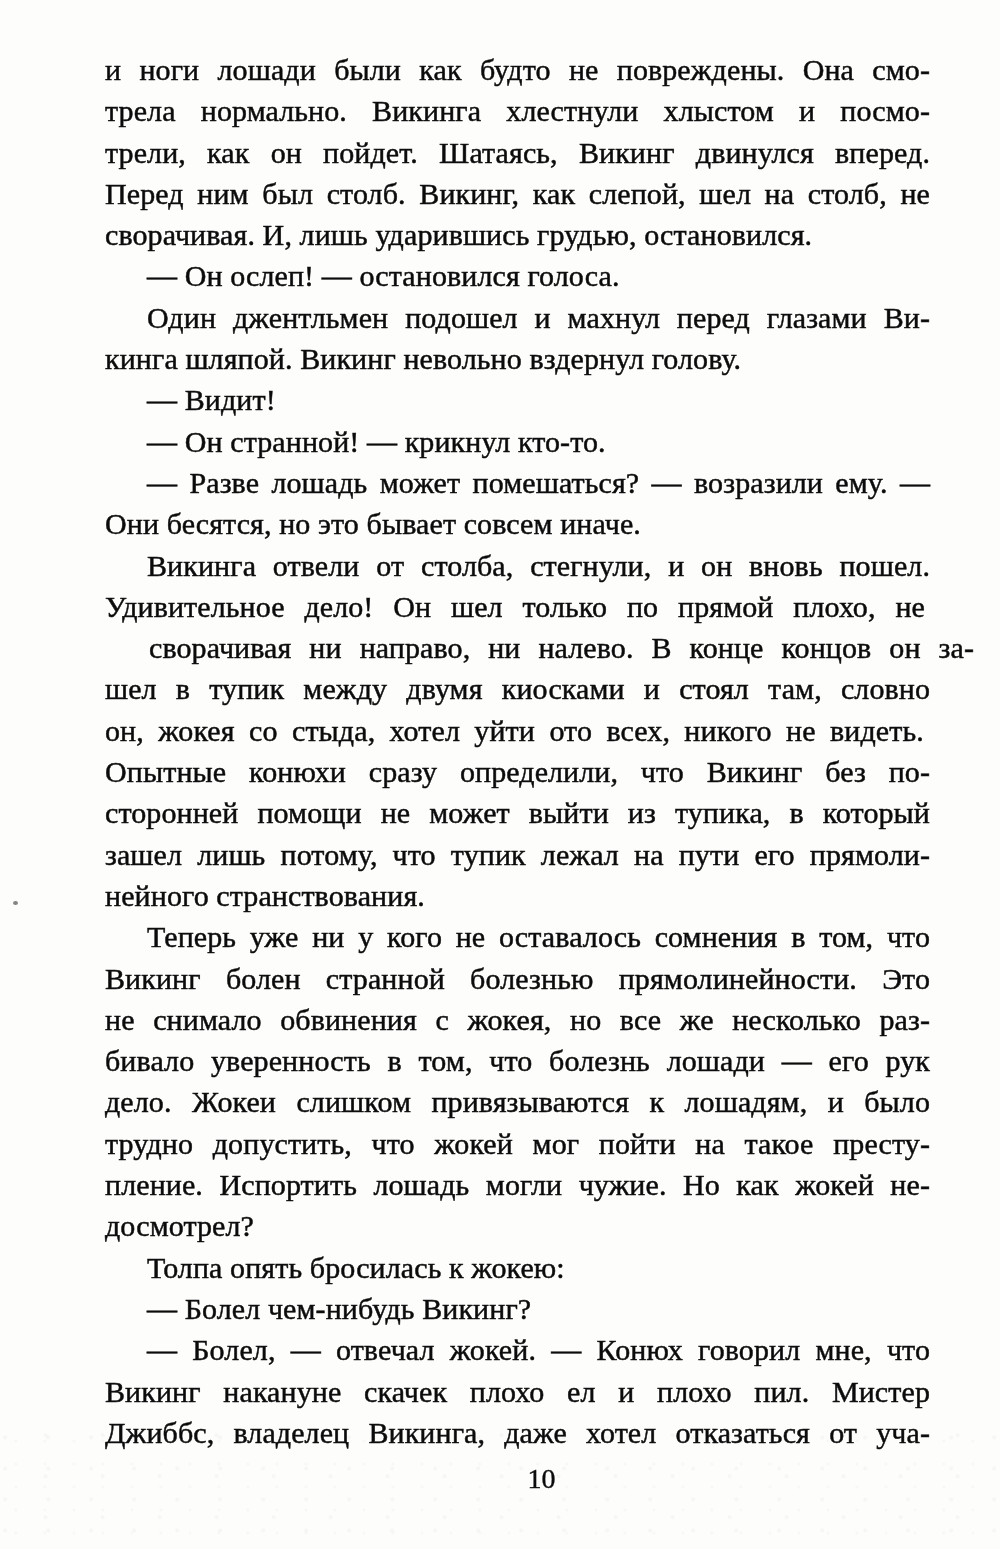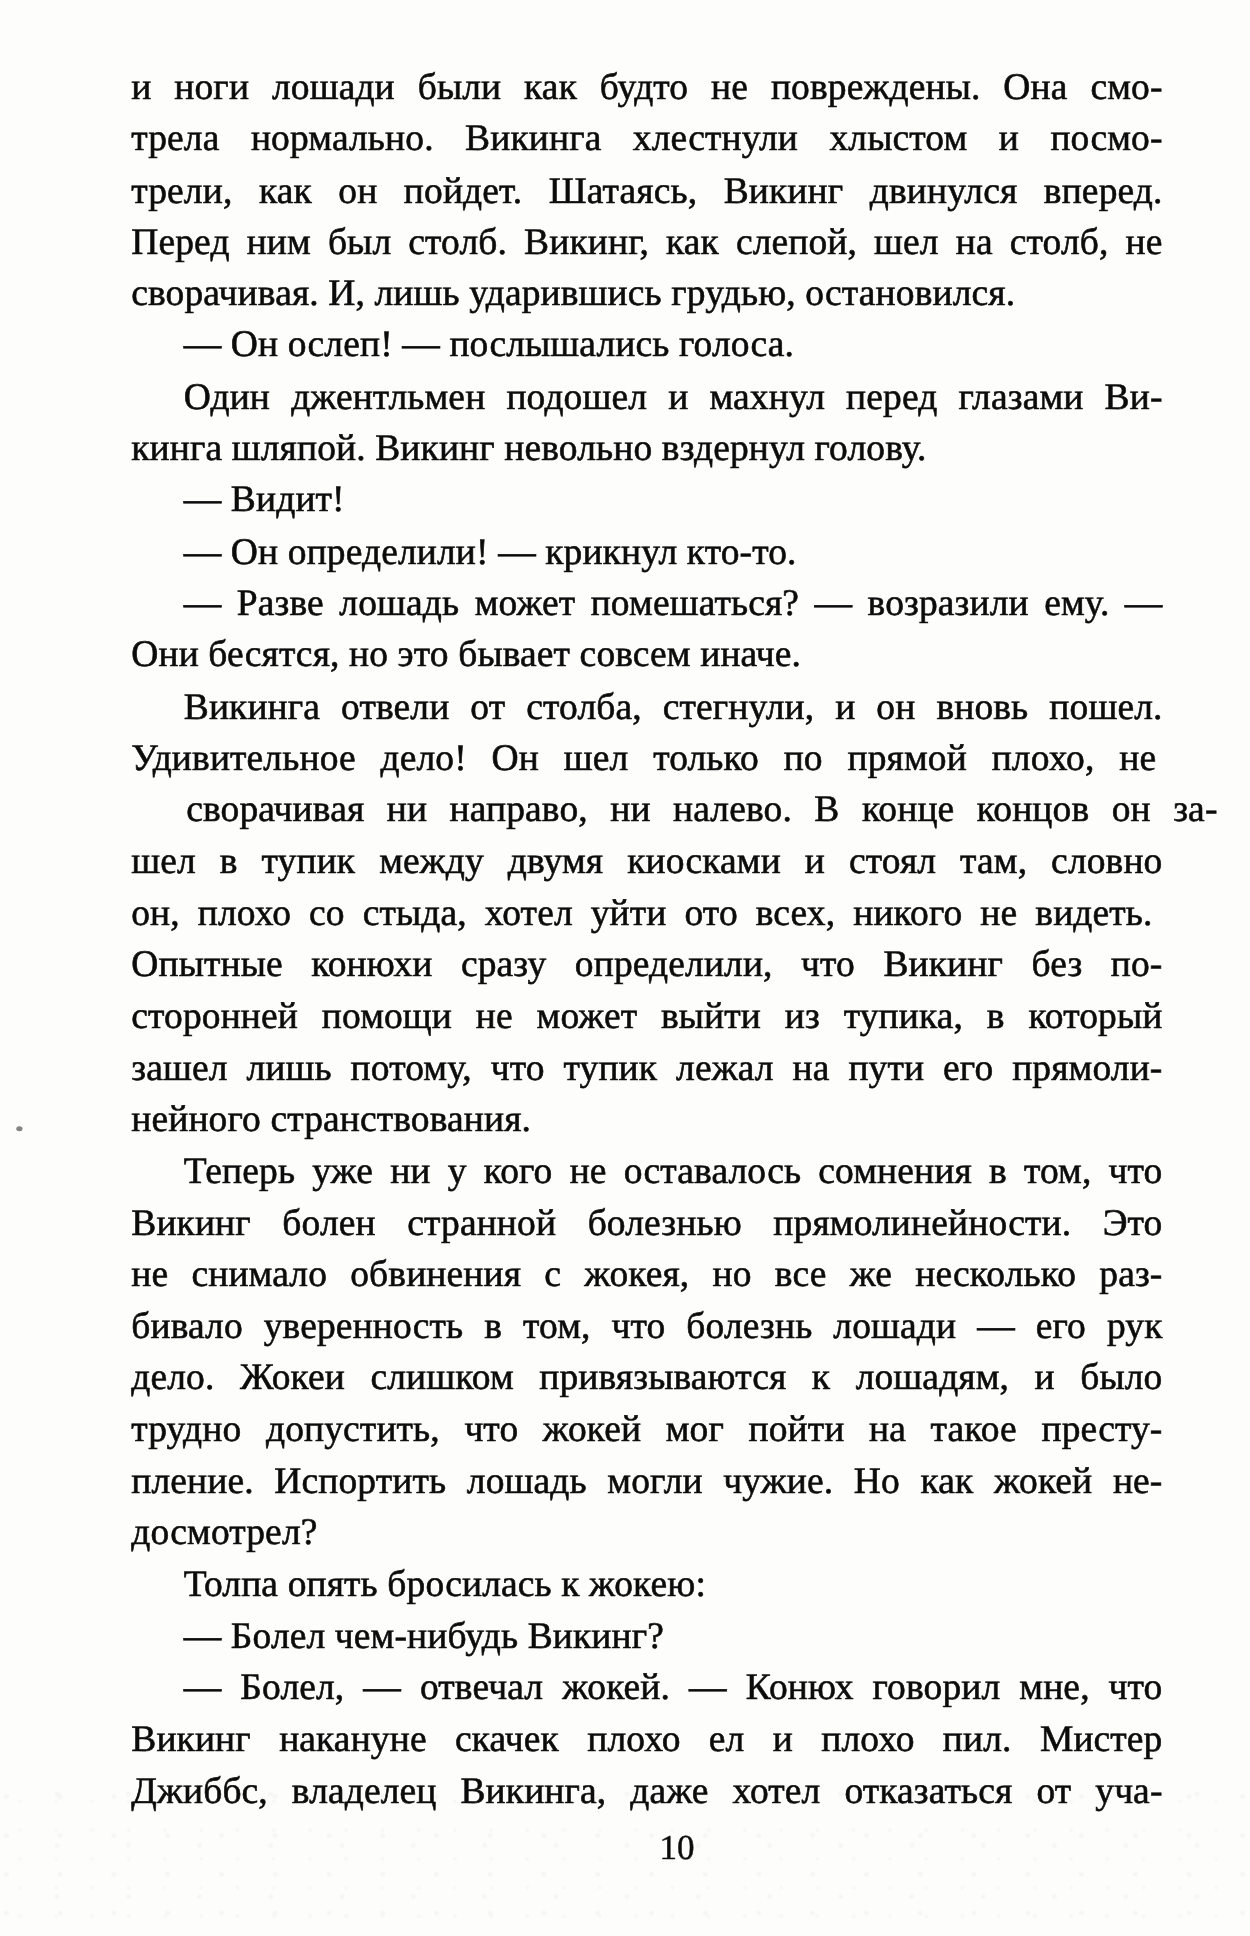--- a/index.html
+++ b/index.html
@@ -77,47 +77,47 @@
 
     <div class="para">
       <div class="ln j"><span style="word-spacing: 10.6892px;">и ноги лошади были как будто не повреждены. Она смо-</span></div>
       <div class="ln j"><span style="word-spacing: 17.5573px;">трела нормально. Викинга хлестнули хлыстом и посмо-</span></div>
       <div class="ln j"><span style="word-spacing: 13.6004px;">трели, как он пойдет. Шатаясь, Викинг двинулся вперед.</span></div>
       <div class="ln j"><span style="word-spacing: 6.03906px;">Перед ним был столб. Викинг, как слепой, шел на столб, не</span></div>
       <div class="ln"><span>сворачивая. И, лишь ударившись грудью, остановился.</span></div>
     </div>
 
     <div class="para">
-      <div class="ln ind"><span>— Он ослеп! — послышались голоса.</span></div>
+      <div class="ln ind"><span>— Он ослеп! — остановился голоса.</span></div>
     </div>
 
     <div class="para">
       <div class="ln j ind"><span style="word-spacing: 9.27679px;">Один джентльмен подошел и махнул перед глазами Ви-</span></div>
       <div class="ln"><span>кинга шляпой. Викинг невольно вздернул голову.</span></div>
     </div>
 
     <div class="para">
       <div class="ln ind"><span>— Видит!</span></div>
     </div>
 
     <div class="para">
-      <div class="ln ind"><span>— Он определили! — крикнул кто-то.</span></div>
+      <div class="ln ind"><span>— Он странной! — крикнул кто-то.</span></div>
     </div>
 
     <div class="para">
       <div class="ln j ind"><span style="word-spacing: 4.73828px;">— Разве лошадь может помешаться? — возразили ему. —</span></div>
       <div class="ln"><span>Они бесятся, но это бывает совсем иначе.</span></div>
     </div>
 
     <div class="para">
       <div class="ln j ind"><span style="word-spacing: 9.18164px;">Викинга отвели от столба, стегнули, и он вновь пошел.</span></div>
       <div class="ln j"><span style="word-spacing: 12.2168px;">Удивительное дело! Он шел только по прямой плохо, не</span></div>
       <div class="ln j"><span style="word-spacing: 10.3507px; margin-left: 44px;">сворачивая ни направо, ни налево. В конце концов он за-</span></div>
       <div class="ln j"><span style="word-spacing: 11.559px;">шел в тупик между двумя киосками и стоял там, словно</span></div>
-      <div class="ln j"><span style="word-spacing: 6.79063px;">он, плохо со стыда, хотел уйти ото всех, никого не видеть.</span></div>
+      <div class="ln j"><span style="word-spacing: 6.79063px;">он, жокея со стыда, хотел уйти ото всех, никого не видеть.</span></div>
       <div class="ln j"><span style="word-spacing: 15.1741px;">Опытные конюхи сразу определили, что Викинг без по-</span></div>
       <div class="ln j"><span style="word-spacing: 11.418px;">сторонней помощи не может выйти из тупика, в который</span></div>
       <div class="ln j"><span style="word-spacing: 7.51736px;">зашел лишь потому, что тупик лежал на пути его прямоли-</span></div>
       <div class="ln"><span>нейного странствования.</span></div>
     </div>
 
     <div class="para">
       <div class="ln j ind"><span style="word-spacing: 6.11875px;">Теперь уже ни у кого не оставалось сомнения в том, что</span></div>
       <div class="ln j"><span style="word-spacing: 17.6281px;">Викинг болен странной болезнью прямолинейности. Это</span></div>
       <div class="ln j"><span style="word-spacing: 10.9809px;">не снимало обвинения с жокея, но все же несколько раз-</span></div>

